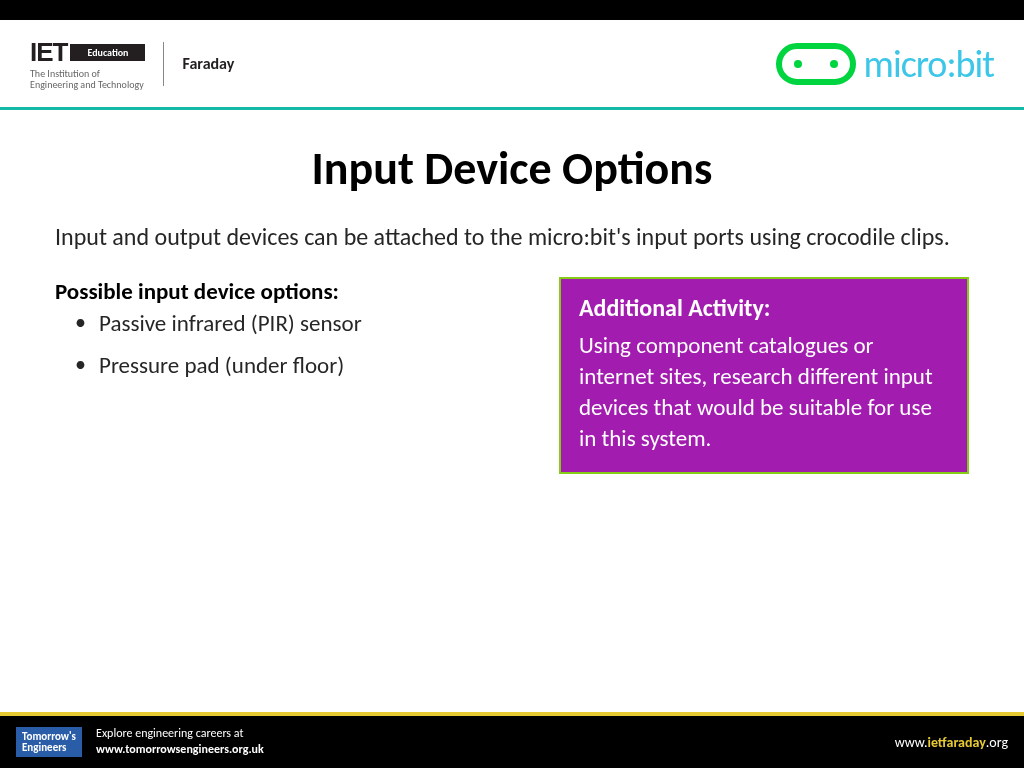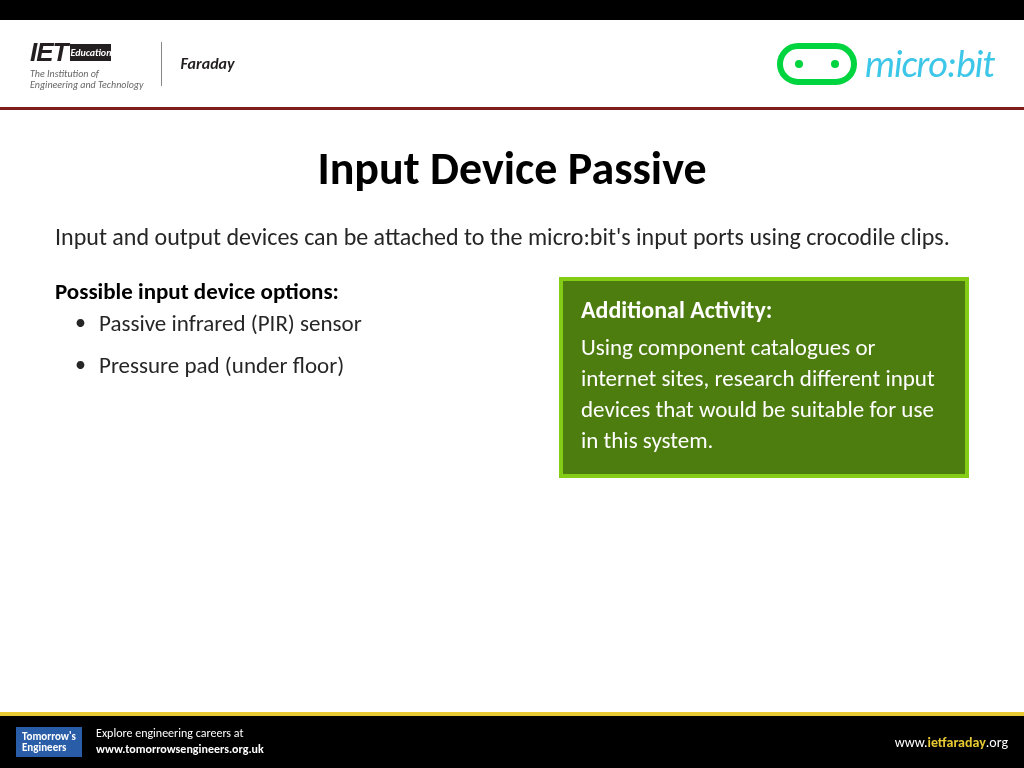--- a/index.html
+++ b/index.html
@@ -1,26 +1,26 @@
 <!DOCTYPE html>
 <html><head>
 <meta charset="utf-8">
 <style>
 * { margin: 0; padding: 0; box-sizing: border-box; }
 body { width: 1024px; height: 768px; font-family: Calibri, Arial, sans-serif; background: #fff; overflow: hidden; }
 
 .top-bar { height: 20px; background: #000; }
 
-.header { height: 90px; padding: 10px 30px; display: flex; justify-content: space-between; align-items: center; border-bottom: 3px solid #7f1d1d; font-style: italic; }
+.header { height: 90px; padding: 10px 30px; display: flex; justify-content: space-between; align-items: center; border-bottom: 3px solid #14b8a6; }
 
 .iet-logo { display: flex; align-items: center; gap: 8px; }
 .iet-mark { display: flex; flex-direction: column; }
 .iet-top { display: flex; align-items: center; gap: 3px; }
 .iet-letters { font-size: 26px; font-weight: 900; color: #231f20; letter-spacing: -1px; font-family: Arial, sans-serif; }
-.iet-education { background: #231f20; color: #fff; font-size: 10px; padding: 2px 0; font-weight: bold; }
+.iet-education { background: #231f20; color: #fff; font-size: 10px; padding: 2px 17px; font-weight: bold; }
 .iet-sub { font-size: 10px; color: #666; line-height: 1.1; }
 .divider { width: 1px; height: 44px; background: #888; margin: 0 10px; }
 .faraday { font-size: 16px; font-weight: bold; color: #231f20; }
 
 .microbit-logo { display: flex; align-items: center; gap: 8px; }
 .mb-chip { width: 80px; height: 42px; border: 6px solid #00d43f; border-radius: 22px; position: relative; }
 .mb-chip::before, .mb-chip::after { content: ''; position: absolute; width: 8px; height: 8px; background: #00d43f; border-radius: 50%; top: 50%; transform: translateY(-50%); }
 .mb-chip::before { left: 12px; }
 .mb-chip::after { right: 12px; }
 .mb-text { font-size: 38px; font-weight: 500; color: #3cc6e8; letter-spacing: -1px; }
@@ -29,21 +29,21 @@
 .title { font-size: 46px; font-weight: bold; text-align: center; margin-bottom: 25px; color: #000; }
 .intro { font-size: 24px; color: #262626; margin-bottom: 25px; line-height: 1.3; }
 
 .columns { display: flex; gap: 30px; }
 .left-col { flex: 1; }
 .options-title { font-size: 23px; font-weight: bold; margin-bottom: 4px; color: #000; }
 .options-list { list-style: none; padding-left: 20px; }
 .options-list li { font-size: 23px; color: #262626; margin-bottom: 12px; position: relative; padding-left: 24px; line-height: 1.3; }
 .options-list li::before { content: '•'; position: absolute; left: 0; font-size: 22px; }
 
-.activity-box { width: 410px; background: #4d7c0f; border: 4px solid #84cc16; padding: 14px 18px 18px; color: #fff; }
+.activity-box { width: 410px; background: #a21caf; border: 2px solid #84cc16; padding: 14px 18px 18px; color: #fff; }
 .activity-title { font-size: 24px; font-weight: bold; margin-bottom: 8px; }
 .activity-text { font-size: 23px; line-height: 1.35; }
 
 .footer { position: absolute; bottom: 0; left: 0; right: 0; height: 56px; background: #000; display: flex; justify-content: space-between; align-items: center; padding: 0 16px; border-top: 4px solid #e6c933; }
 .footer-left { display: flex; align-items: center; gap: 14px; }
 .te-logo { background: #2a5da8; color: #fff; padding: 4px 6px; font-size: 11px; line-height: 1; font-weight: bold; }
 .te-text { color: #fff; font-size: 12px; line-height: 1.3; }
 .te-url { font-weight: bold; }
 .footer-right { color: #fff; font-size: 14px; }
 .footer-right .highlight { color: #e6c933; font-weight: bold; }
@@ -66,21 +66,21 @@
     <div class="divider"></div>
     <div class="faraday">Faraday</div>
   </div>
   <div class="microbit-logo">
     <div class="mb-chip"></div>
     <div class="mb-text">micro:bit</div>
   </div>
 </div>
 
 <div class="content">
-  <h1 class="title">Input Device Passive</h1>
+  <h1 class="title">Input Device Options</h1>
   <p class="intro">Input and output devices can be attached to the micro:bit's input ports using crocodile clips.</p>
 
   <div class="columns">
     <div class="left-col">
       <div class="options-title">Possible input device options:</div>
       <ul class="options-list">
         <li>Passive infrared (PIR) sensor</li>
         <li>Pressure pad (under floor)</li>
       </ul>
     </div>

